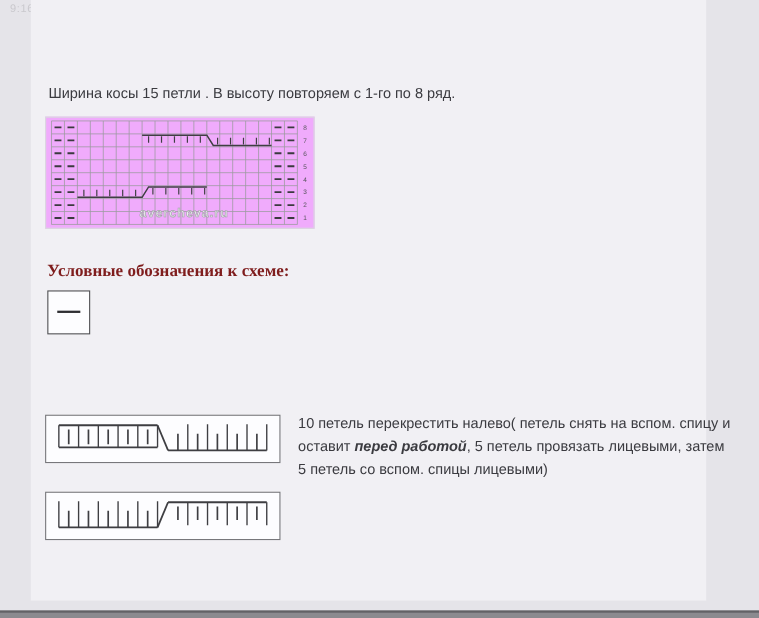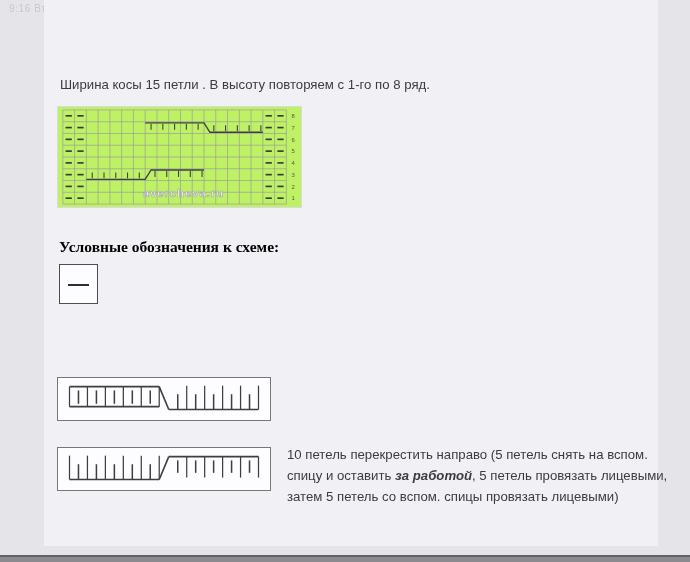--- a/index.html
+++ b/index.html
@@ -1,23 +1,23 @@
 <!DOCTYPE html>
 <html><head>
 <meta charset="utf-8">
 <style>
   *{margin:0;padding:0;box-sizing:border-box}
   html,body{width:690px;height:562px}
   body{position:relative;background:#e5e4e9;font-family:"Liberation Sans",sans-serif;color:#3b3b40;overflow:hidden}
   .status{position:absolute;left:9px;top:3px;font-size:10px;color:#c9c8cd;letter-spacing:.6px;filter:blur(.4px)}
-  .card{position:absolute;left:44px;top:0;width:614px;height:546px;background:#f1f0f4}
+  .card{position:absolute;left:28px;top:0;width:614px;height:546px;background:#f1f0f4}
   .title{position:absolute;left:16px;top:77px;font-size:13.2px;color:#3b3b40;white-space:nowrap}
-  .chart-box{position:absolute;left:13px;top:106px;width:245px;height:102px;background:#bef264;border:1px solid #d9d9de}
+  .chart-box{position:absolute;left:13px;top:106px;width:245px;height:102px;background:#f0abfc;border:1px solid #d9d9de}
   .chart-box svg{width:100%;height:100%;display:block}
-  .legend-head{position:absolute;left:15px;top:238px;font-family:"Liberation Serif",serif;font-size:15.5px;font-weight:600;color:#000000}
+  .legend-head{position:absolute;left:15px;top:238px;font-family:"Liberation Serif",serif;font-size:15.5px;font-weight:600;color:#7f1d1d}
   .dash-box{position:absolute;left:15px;top:264px;width:39px;height:40px;background:#fdfdff;border:1.5px solid #4e4e52;display:flex;align-items:center;justify-content:center}
   .dash-box .dash{font-size:21px;font-weight:bold;color:#2e2e32;line-height:1;transform:translateY(-2px)}
   .dash-text{position:absolute;left:73px;top:276px;font-size:13.2px;white-space:nowrap}
   .empty-text{position:absolute;left:14px;top:319px;font-size:13.2px;white-space:nowrap}
   .cable-box{position:absolute;left:13px;width:214px;height:44px;background:#fdfdff;border:1px solid #77777b}
   .cable-box svg{width:100%;height:100%;display:block}
   .cable-box.b1{top:377px}
   .cable-box.b2{top:447px}
   .cable-text{position:absolute;left:243px;width:398px;font-size:13.2px;line-height:21px}
   .cable-text.t1{top:374px}
@@ -160,20 +160,21 @@
         <line x1="168.4" y1="33" x2="168.4" y2="8" stroke="#3e3e42" stroke-width="1.3"></line>
         <line x1="187.2" y1="33" x2="187.2" y2="8" stroke="#3e3e42" stroke-width="1.3"></line>
         <line x1="206" y1="33" x2="206" y2="8" stroke="#3e3e42" stroke-width="1.3"></line>
         <line x1="121.4" y1="33" x2="121.4" y2="17" stroke="#3e3e42" stroke-width="1.6"></line>
         <line x1="140.2" y1="33" x2="140.2" y2="17" stroke="#3e3e42" stroke-width="1.6"></line>
         <line x1="159" y1="33" x2="159" y2="17" stroke="#3e3e42" stroke-width="1.6"></line>
         <line x1="177.8" y1="33" x2="177.8" y2="17" stroke="#3e3e42" stroke-width="1.6"></line>
         <line x1="196.60000000000002" y1="33" x2="196.60000000000002" y2="17" stroke="#3e3e42" stroke-width="1.6"></line>
       </svg>
   </div>
+  <p class="cable-text t1"><span>10 петель перекрестить налево(  петель снять на вспом. спицу и оставит </span><span class="bi">перед работой</span><span>,  5 петель провязать лицевыми, затем 5 петель со вспом. спицы лицевыми)</span></p>
 
   <div class="cable-box b2">
     <svg class="cableSvg" viewBox="0 0 214 44">
         <line x1="8" y1="33" x2="102" y2="33" stroke="#3e3e42" stroke-width="1.7"></line>
         <line x1="102" y1="33" x2="112" y2="9" stroke="#3e3e42" stroke-width="1.7"></line>
         <line x1="112" y1="9" x2="206" y2="9" stroke="#3e3e42" stroke-width="1.7"></line>
         <line x1="8" y1="33" x2="8" y2="8" stroke="#3e3e42" stroke-width="1.3"></line>
         <line x1="26.8" y1="33" x2="26.8" y2="8" stroke="#3e3e42" stroke-width="1.3"></line>
         <line x1="45.6" y1="33" x2="45.6" y2="8" stroke="#3e3e42" stroke-width="1.3"></line>
         <line x1="64.4" y1="33" x2="64.4" y2="8" stroke="#3e3e42" stroke-width="1.3"></line>
@@ -189,17 +190,16 @@
         <line x1="168.4" y1="9" x2="168.4" y2="31" stroke="#3e3e42" stroke-width="1.3"></line>
         <line x1="187.2" y1="9" x2="187.2" y2="31" stroke="#3e3e42" stroke-width="1.3"></line>
         <line x1="206" y1="9" x2="206" y2="31" stroke="#3e3e42" stroke-width="1.3"></line>
         <line x1="121.4" y1="13" x2="121.4" y2="26" stroke="#3e3e42" stroke-width="1.6"></line>
         <line x1="140.2" y1="13" x2="140.2" y2="26" stroke="#3e3e42" stroke-width="1.6"></line>
         <line x1="159" y1="13" x2="159" y2="26" stroke="#3e3e42" stroke-width="1.6"></line>
         <line x1="177.8" y1="13" x2="177.8" y2="26" stroke="#3e3e42" stroke-width="1.6"></line>
         <line x1="196.60000000000002" y1="13" x2="196.60000000000002" y2="26" stroke="#3e3e42" stroke-width="1.6"></line>
       </svg>
   </div>
-  <p class="cable-text t2"><span>10 петель перекрестить  направо (5 петель снять на вспом. спицу и оставить </span><span class="bi">за работой</span><span>, 5 петель провязать лицевыми, затем 5 петель со вспом. спицы провязать лицевыми)</span></p>
 
 </div>
 
 <div class="bottom-bar"></div>
 
 </body></html>

